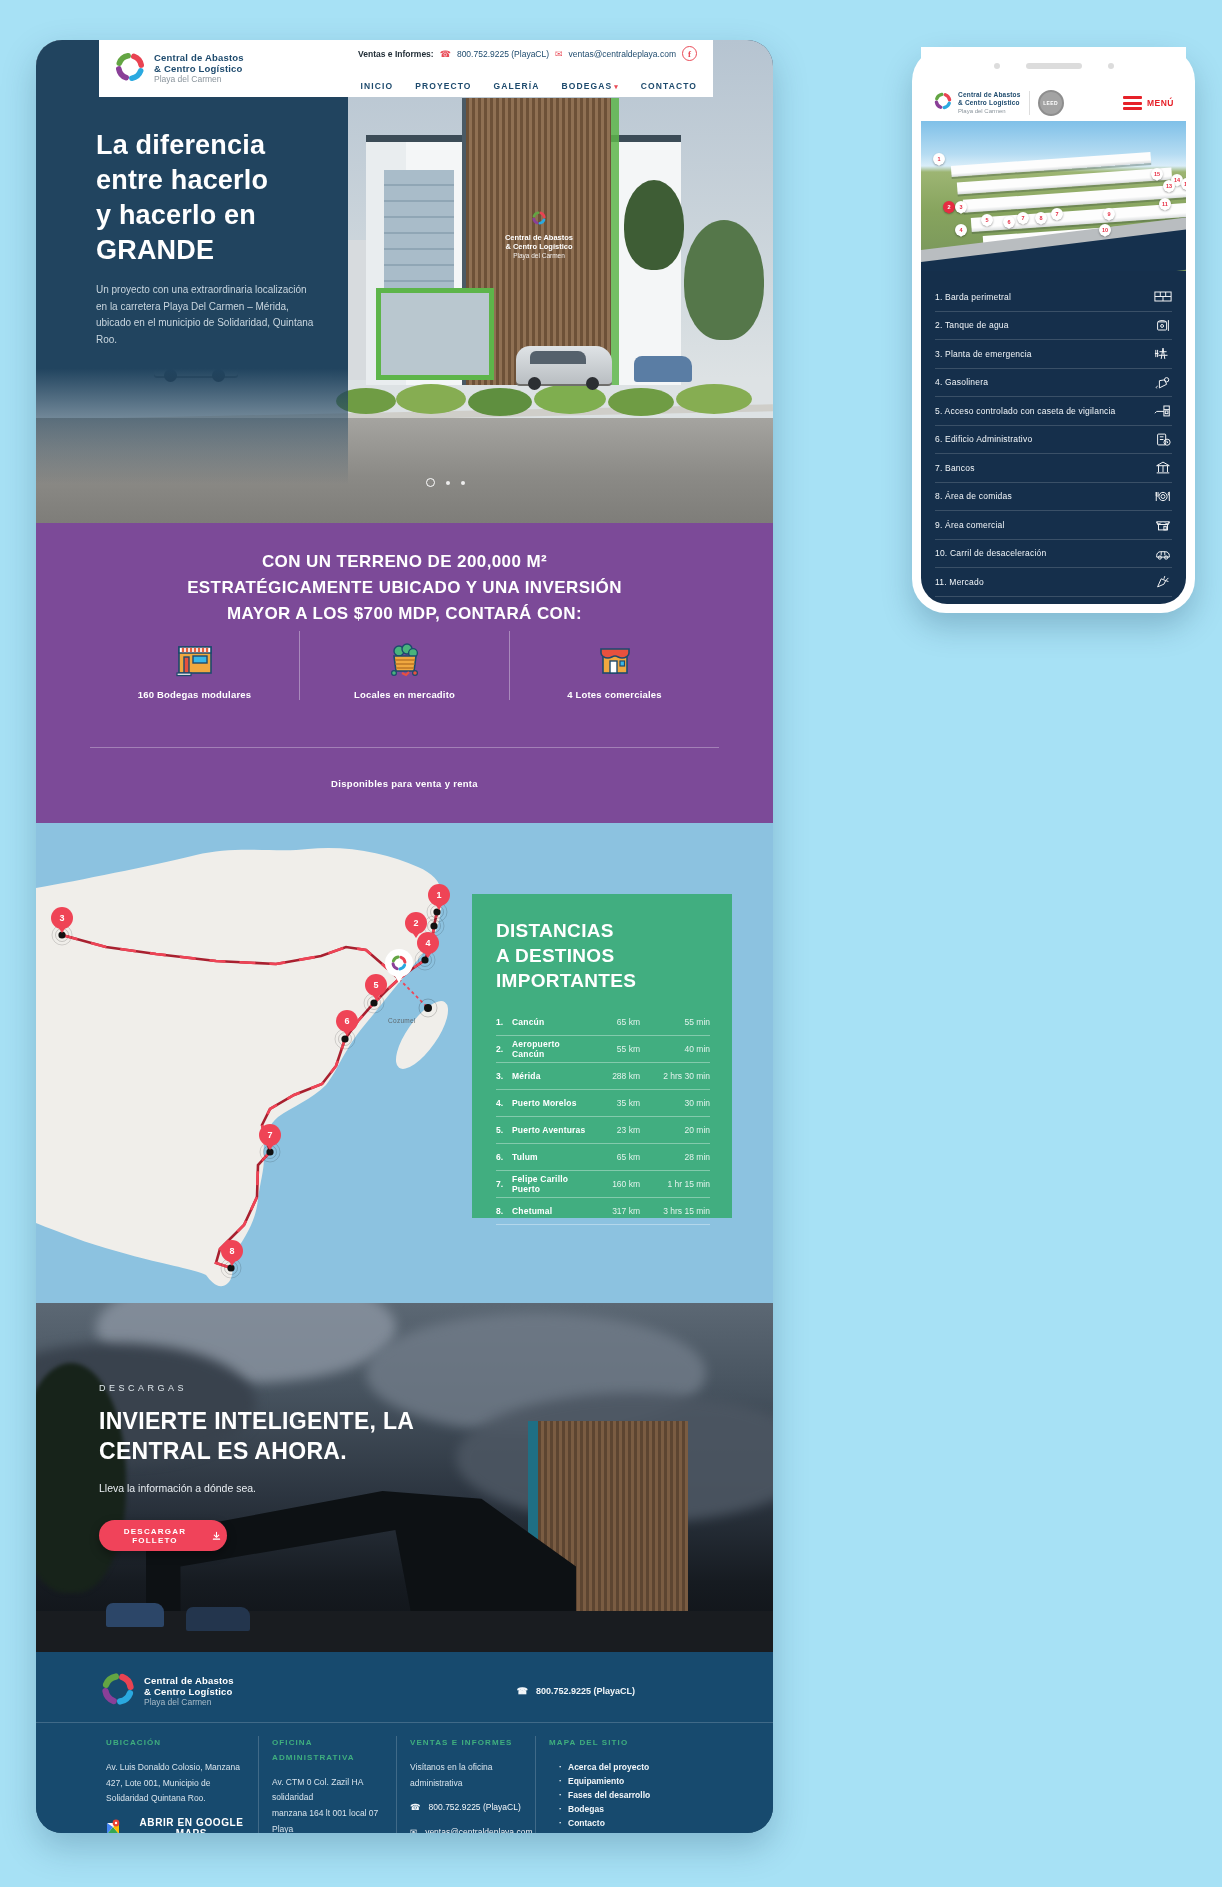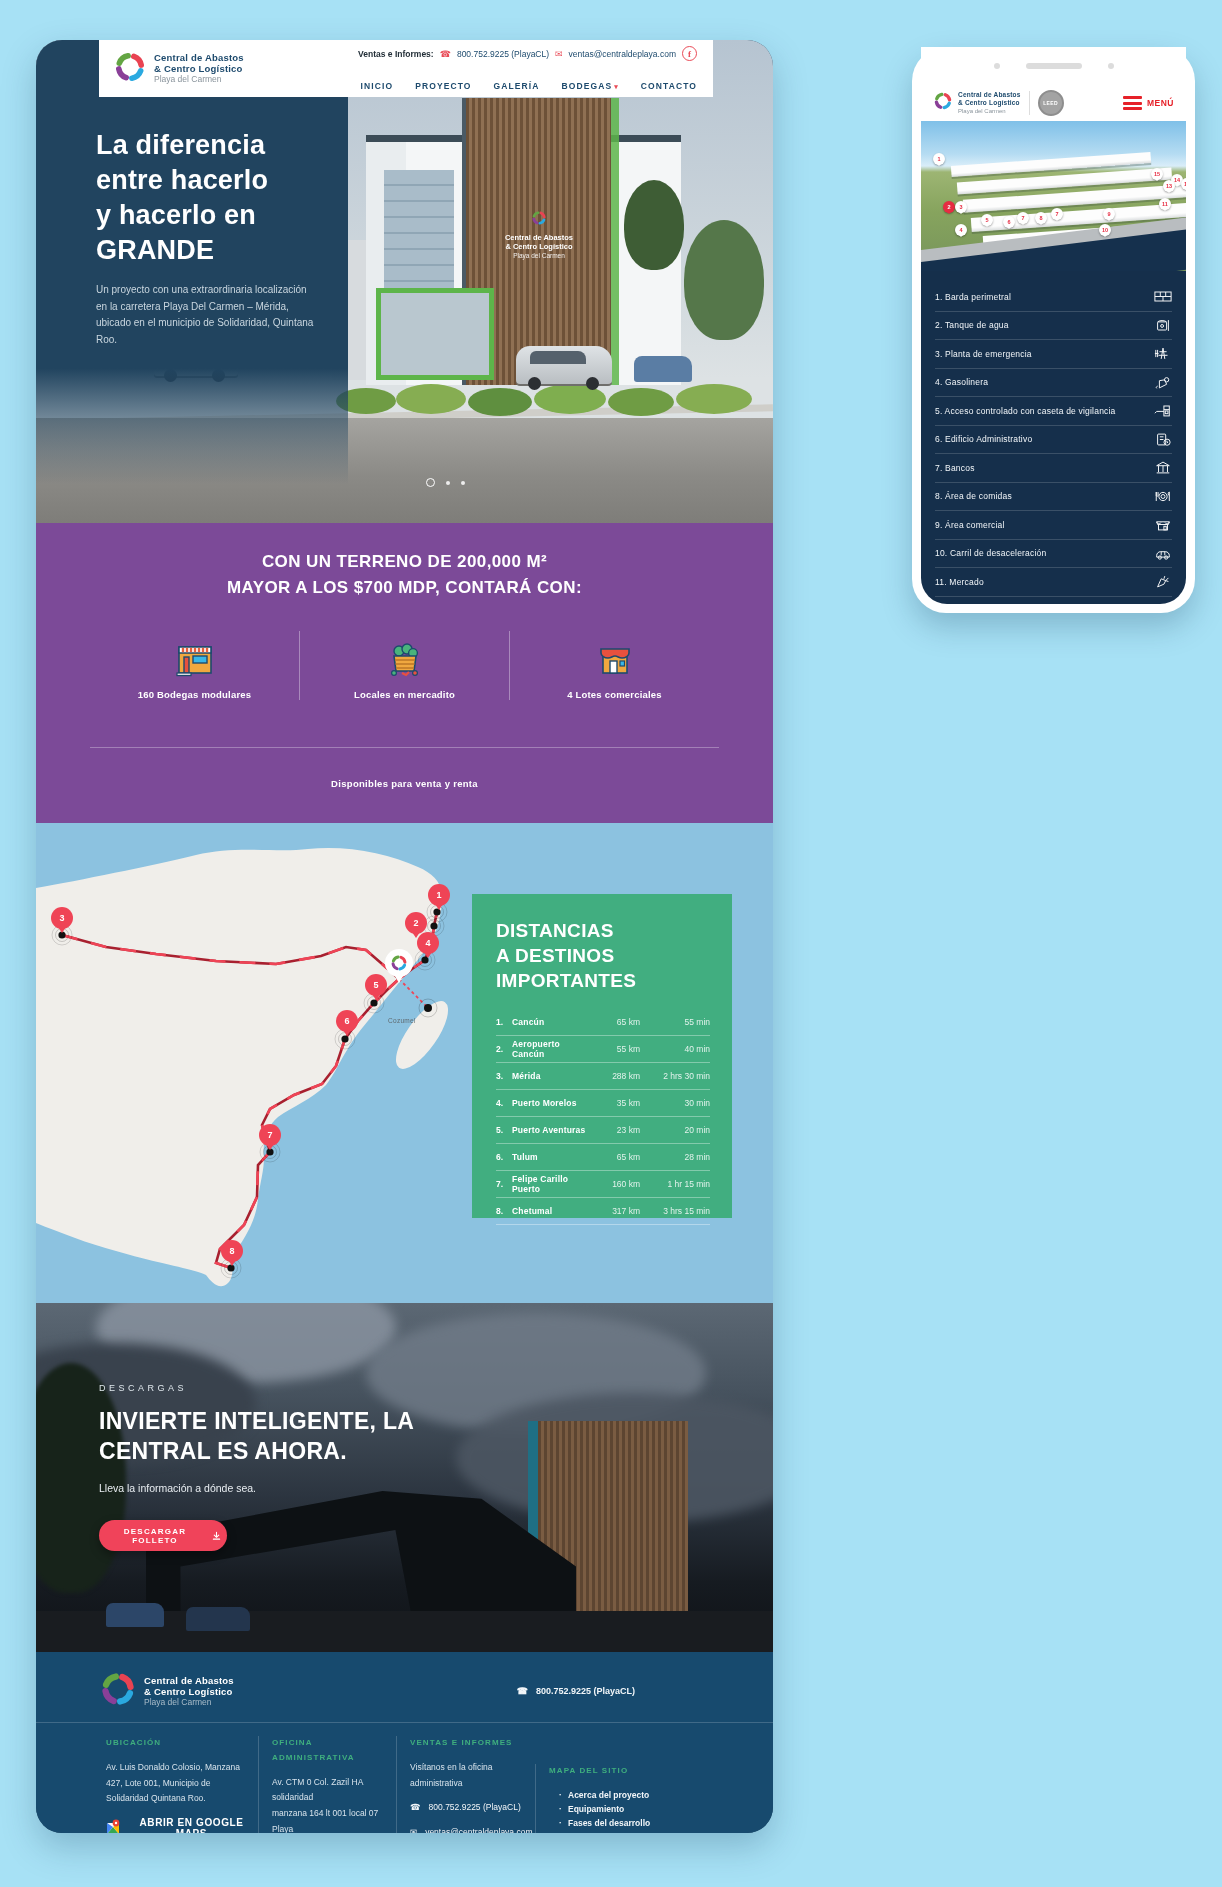--- a/index.html
+++ b/index.html
@@ -243,20 +243,21 @@
             <a href="#"><span>GALERÍA</span></a>
             <a href="#"><span>BODEGAS</span><span class="caret">▾</span></a>
             <a href="#"><span>CONTACTO</span></a>
           </nav>
       </div>
     </header>
 
     <section id="stats" class="abs">
       <div id="stats-heading" class="abs">
         <div>CON UN TERRENO DE 200,000 M²</div>
+        <div>ESTRATÉGICAMENTE UBICADO Y UNA INVERSIÓN</div>
         <div>MAYOR A LOS $700 MDP, CONTARÁ CON:</div>
       </div>
       <div id="stats-items" class="abs">
 
       <div class="stat-col">
             <span class="stat-icon">
               <svg width="40" height="34" viewBox="0 0 40 34">
     <rect x="4" y="4" width="32" height="26" fill="#f0a83f" stroke="#1d4a6d" stroke-width="1.6"></rect>
     <path d="M4 4h32v6h-32z" fill="#fff" stroke="#1d4a6d" stroke-width="1.6"></path>
     <path d="M4 4h32v6h-32z" fill="none"></path>
@@ -546,21 +547,21 @@
           <div class="fc-row">
             <span>☎</span>
             <span>800.752.9225 (PlayaCL)</span>
           </div>
           <div class="fc-row">
             <span>✉</span>
             <span>ventas@centraldeplaya.com</span>
           </div>
 
         </div>
-        <div class="fcol" style="width:185px;margin-top:28px;">
+        <div class="fcol" style="width:185px;">
           <h5>MAPA DEL SITIO</h5>
           <ul class="site-links">
 
           <li>Acerca del proyecto</li>
               <li>Equipamiento</li>
               <li>Fases del desarrollo</li>
               <li>Bodegas</li>
               <li>Contacto</li>
             </ul>
         </div>

